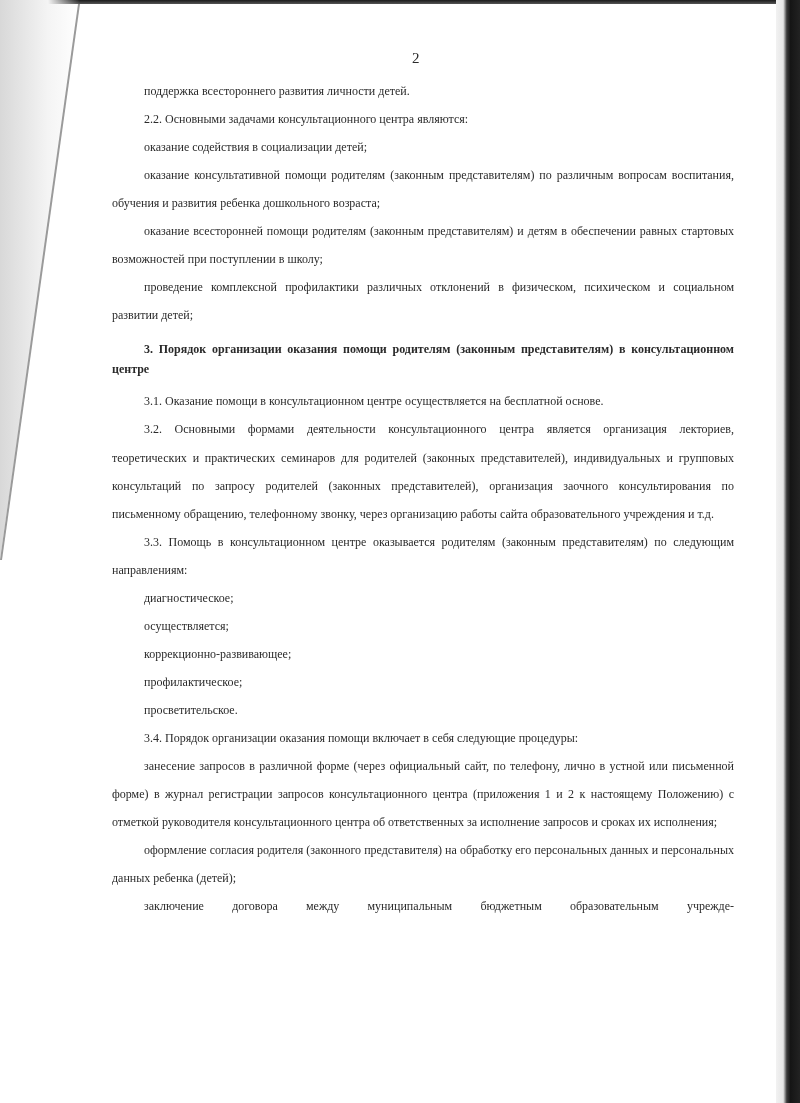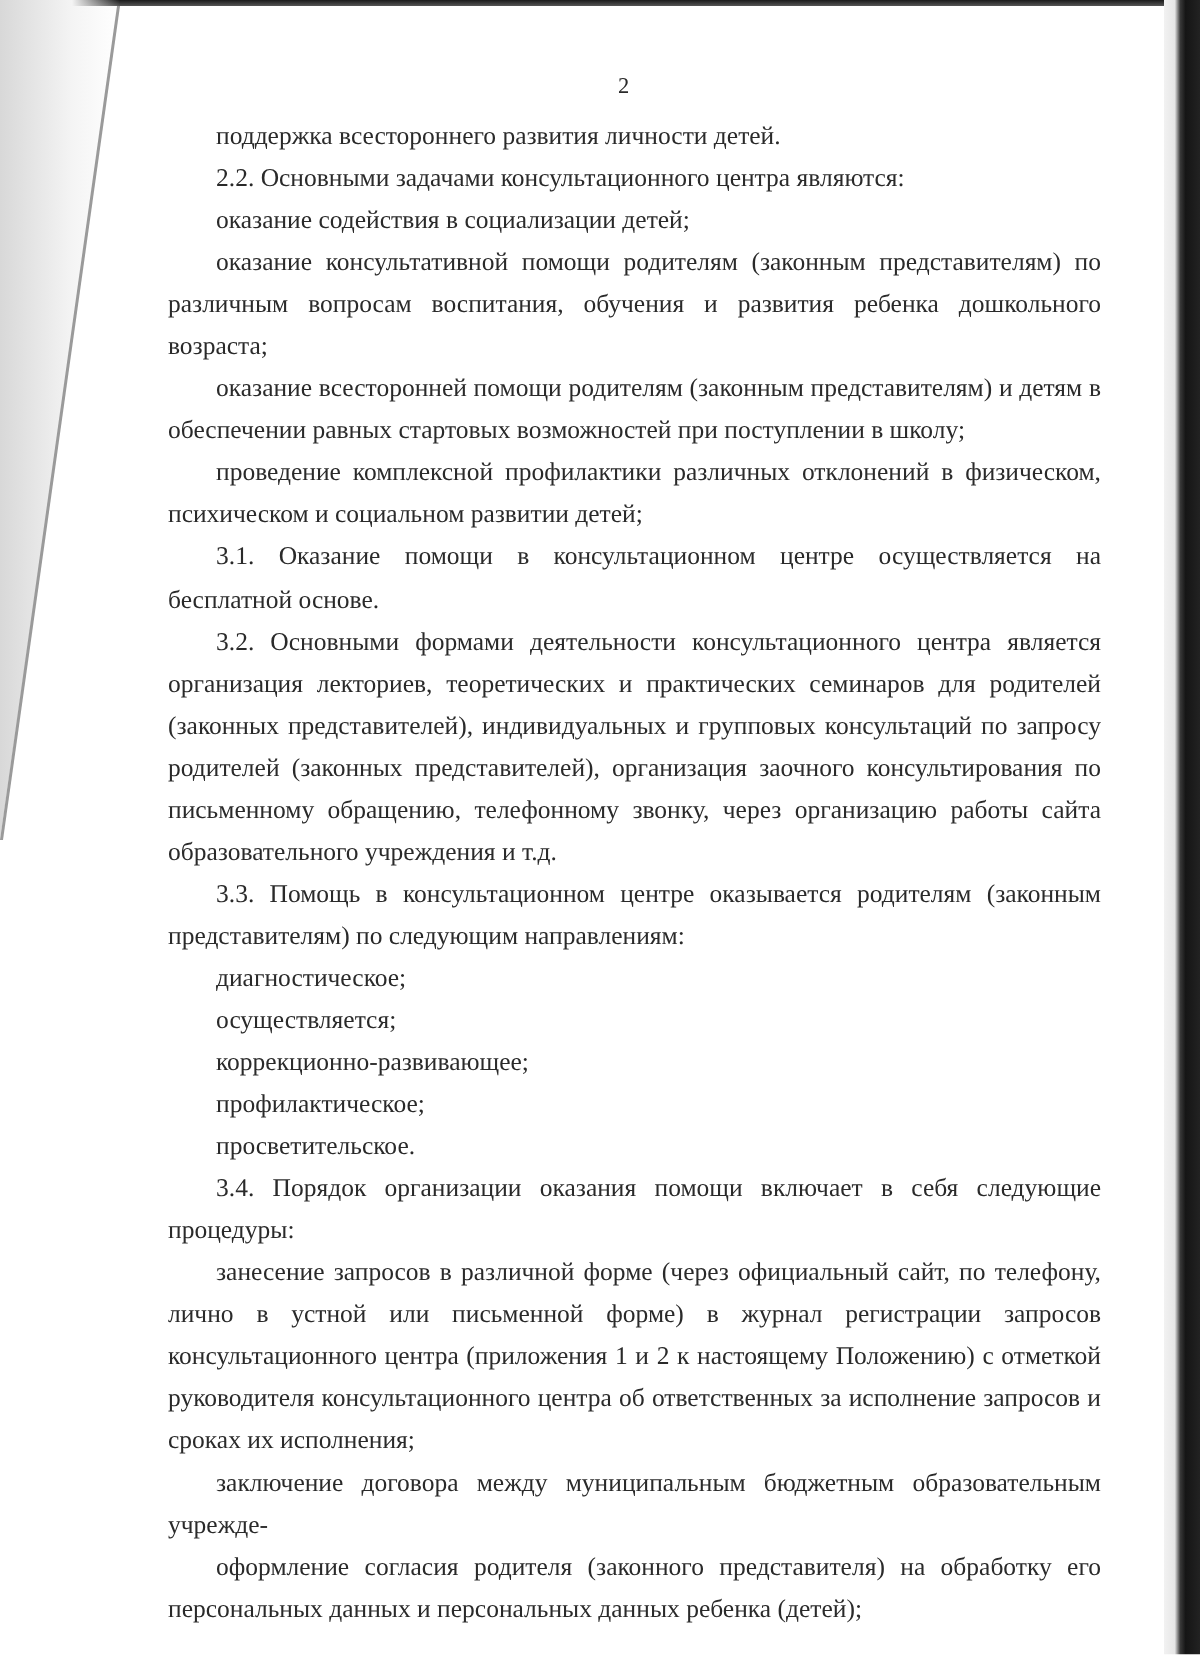--- a/index.html
+++ b/index.html
@@ -28,21 +28,21 @@
     background: linear-gradient(90deg, #f2f2f2 0%, #e6e6e6 30%, #3a3a3a 45%, #151515 60%, #222 100%);
   }
   .page {
     position: absolute; left: 0; top: 0; width: 776px; height: 1103px;
   }
   .page-number {
     position: absolute; left: 412px; top: 50px; font-size: 15px;
   }
   .body-text {
     position: absolute; left: 112px; top: 77px; width: 622px;
-    font-size: 17px; line-height: 28.05px; text-align: justify;
+    font-size: 12px; line-height: 28.05px; text-align: justify;
   }
   .para { margin: 0; text-indent: 32px; text-align: justify; }
   .para.last { text-align-last: left; }
   .heading {
     font-weight: bold; margin: 10px 0 8px 0; line-height: 20px;
     text-indent: 32px;
   }
 </style>
 </head>
 <body>
@@ -56,27 +56,28 @@
   <div class="page-number">2</div>
 
   <div class="body-text">
     <p class="para last">поддержка всестороннего развития личности детей.</p>
     <p class="para last">2.2. Основными задачами консультационного центра являются:</p>
     <p class="para last">оказание содействия в социализации детей;</p>
     <p class="para last">оказание консультативной помощи родителям (законным представителям) по различным вопросам воспитания, обучения и развития ребенка дошкольного возраста;</p>
     <p class="para last">оказание всесторонней помощи родителям (законным представителям) и детям в обеспечении равных стартовых возможностей при поступлении в школу;</p>
     <p class="para last">проведение комплексной профилактики различных отклонений в физическом, психическом и социальном развитии детей;</p>
 
+    <p class="para last heading">3. Порядок организации оказания помощи родителям (законным представителям) в консультационном центре</p>
 
     <p class="para last">3.1. Оказание помощи в консультационном центре осуществляется на бесплатной основе.</p>
     <p class="para last">3.2. Основными формами деятельности консультационного центра является организация лекториев, теоретических и практических семинаров для родителей (законных представителей), индивидуальных и групповых консультаций по запросу родителей (законных представителей), организация заочного консультирования по письменному обращению, телефонному звонку, через организацию работы сайта образовательного учреждения и т.д.</p>
     <p class="para last">3.3. Помощь в консультационном центре оказывается родителям (законным представителям) по следующим направлениям:</p>
     <p class="para last">диагностическое;</p>
     <p class="para last">осуществляется;</p>
     <p class="para last">коррекционно-развивающее;</p>
     <p class="para last">профилактическое;</p>
     <p class="para last">просветительское.</p>
     <p class="para last">3.4. Порядок организации оказания помощи включает в себя следующие процедуры:</p>
     <p class="para last">занесение запросов в различной форме (через официальный сайт, по телефону, лично в устной или письменной форме) в журнал регистрации запросов консультационного центра (приложения 1 и 2 к настоящему Положению) с отметкой руководителя консультационного центра об ответственных за исполнение запросов и сроках их исполнения;</p>
+    <p class="para last">оформление согласия родителя (законного представителя) на обработку его персональных данных и персональных данных ребенка (детей);</p>
     <p class="para" style="text-align-last: justify;">заключение договора между муниципальным бюджетным образовательным учрежде-</p>
-    <p class="para last">оформление согласия родителя (законного представителя) на обработку его персональных данных и персональных данных ребенка (детей);</p>
   </div>
 </div>
 
 </body></html>

